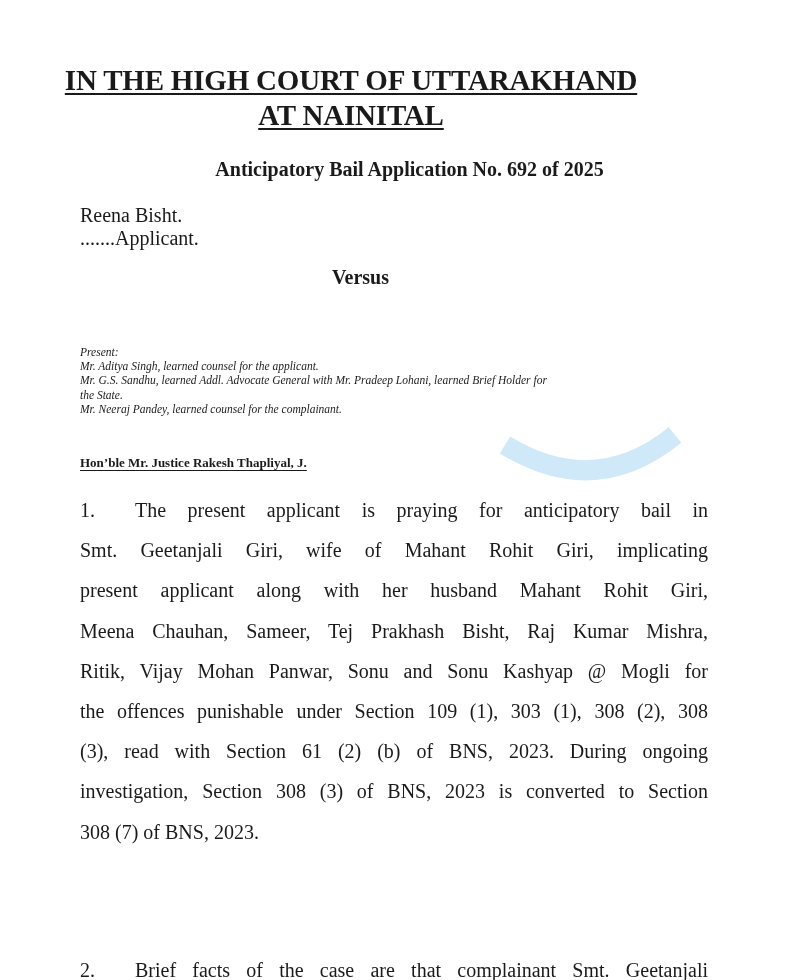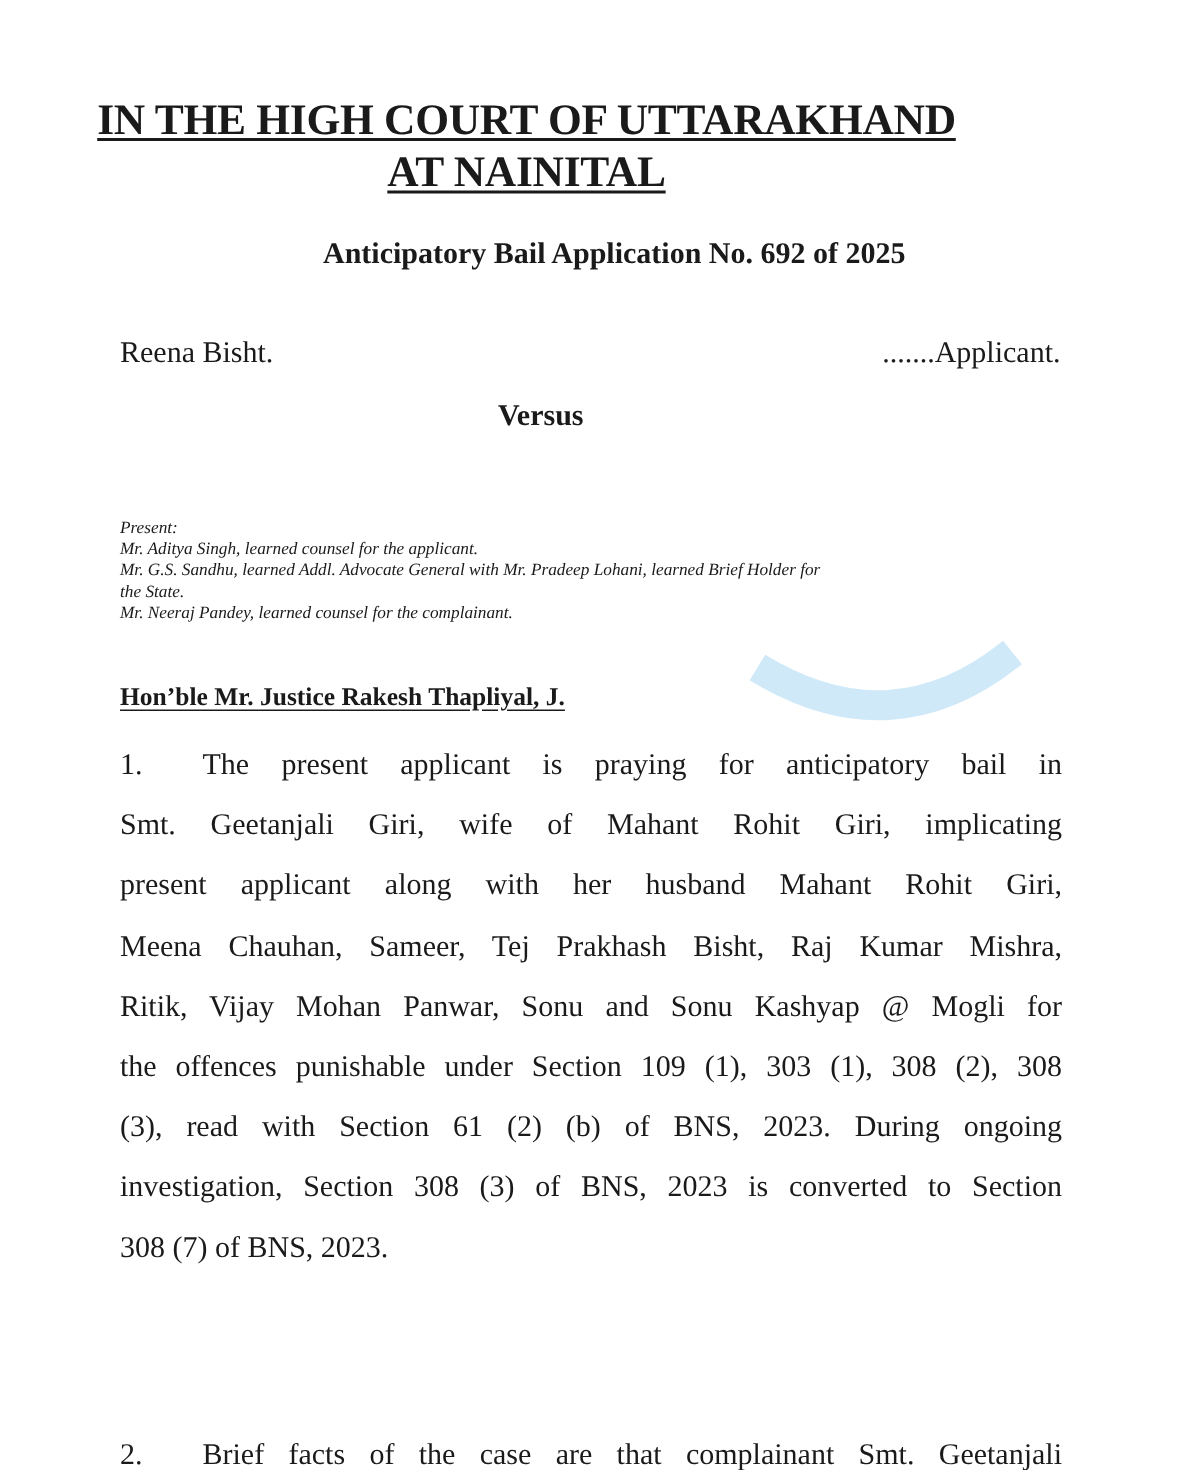--- a/index.html
+++ b/index.html
@@ -74,21 +74,21 @@
       left: 495px;
       top: 425px;
       width: 200px;
       height: 60px;
     }
     .judge {
       position: absolute;
       left: 80px;
       top: 455px;
       font-weight: bold;
-      font-size: 17px;
+      font-size: 13px;
       text-decoration: underline;
       text-underline-offset: 3px;
     }
     .para {
       position: absolute;
       left: 80px;
       width: 628px;
       font-size: 20px;
       line-height: 40.2px;
       text-align: justify;
@@ -124,21 +124,21 @@
 
   <div class="court-title" style="top:64px;">
     <span>IN THE HIGH COURT OF UTTARAKHAND</span>
   </div>
   <div class="court-title" style="top:99px;">
     <span>AT NAINITAL</span>
   </div>
 
   <div class="case-no">Anticipatory Bail Application No. 692 of 2025</div>
 
-  <div class="party-row" style="top:224px;">
+  <div class="party-row" style="top:204px;flex-direction:column;">
     <span>Reena Bisht.</span>
     <span>.......Applicant.</span>
   </div>
 
   <div class="versus">Versus</div>
 
 
   <div class="present">
     <div>Present:</div>
     <div>Mr. Aditya Singh, learned counsel for the applicant.</div>

